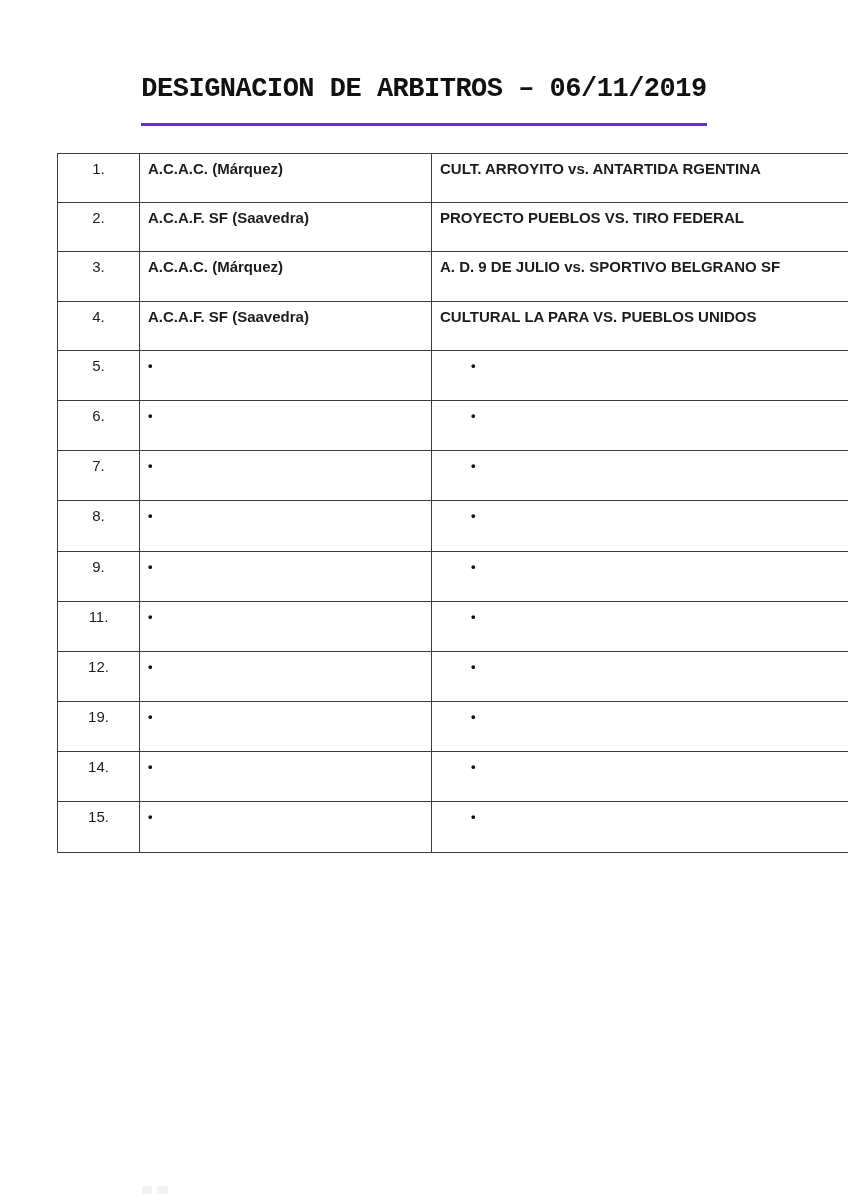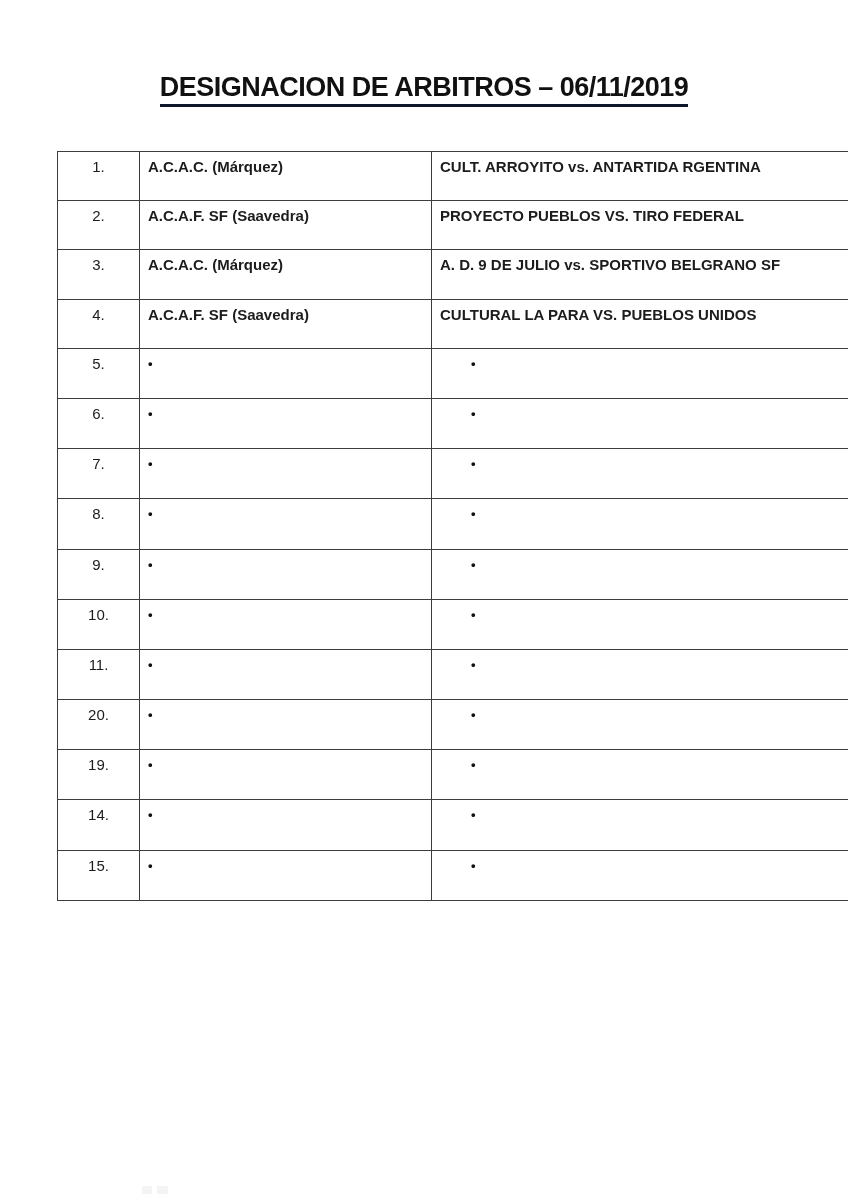--- a/index.html
+++ b/index.html
@@ -20,22 +20,23 @@
     margin: 0;
     padding-top: 71px;
     text-align: center;
     font-size: 27px;
     font-weight: bold;
     letter-spacing: -0.5px;
     line-height: 33px;
     color: #111111;
   }
   .doc-title .title-text {
-    border-bottom: 3px solid #0f172a;
-    padding-bottom: 2px;
+    border-bottom: 3px solid #6d28d9;
+    padding-bottom: 19px;
+    font-family: Liberation Mono, monospace;
   }
   table.designations {
     border-collapse: collapse;
     table-layout: fixed;
     margin: 47px 0 0 57px;
     width: 740px;
   }
   table.designations td {
     border: 1px solid #3c3c3c;
     vertical-align: top;
@@ -120,31 +121,26 @@
       <td class="num-cell">8.</td>
       <td class="referee-cell">•</td>
       <td class="match-cell">•</td>
     </tr>
         <tr class="bullet-row">
       <td class="num-cell">9.</td>
       <td class="referee-cell">•</td>
       <td class="match-cell">•</td>
     </tr>
         <tr class="bullet-row">
-      <td class="num-cell">10.</td>
-      <td class="referee-cell">•</td>
-      <td class="match-cell">•</td>
-    </tr>
-        <tr class="bullet-row">
       <td class="num-cell">11.</td>
       <td class="referee-cell">•</td>
       <td class="match-cell">•</td>
     </tr>
         <tr class="bullet-row">
-      <td class="num-cell">20.</td>
+      <td class="num-cell">12.</td>
       <td class="referee-cell">•</td>
       <td class="match-cell">•</td>
     </tr>
         <tr class="bullet-row">
       <td class="num-cell">19.</td>
       <td class="referee-cell">•</td>
       <td class="match-cell">•</td>
     </tr>
         <tr class="bullet-row">
       <td class="num-cell">14.</td>

